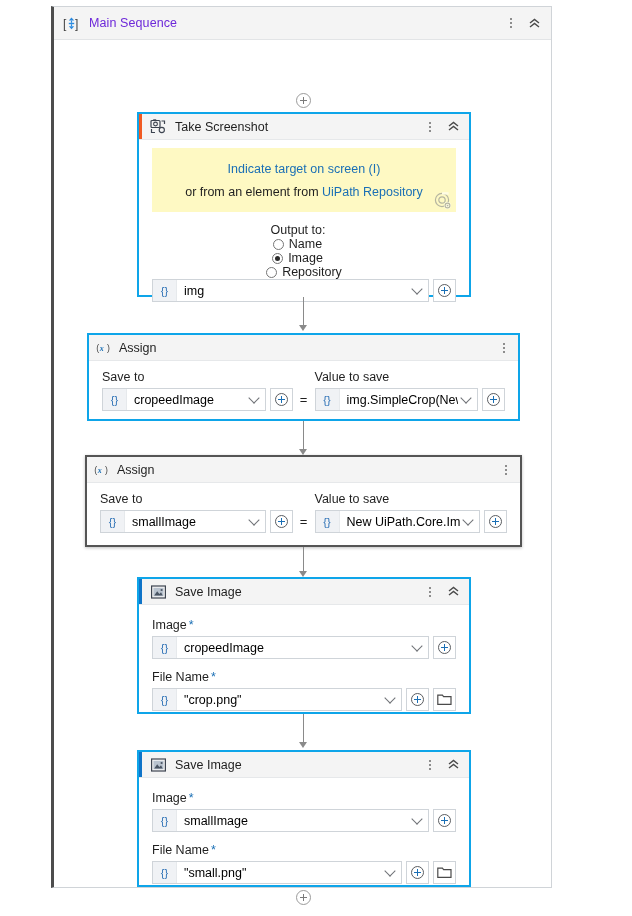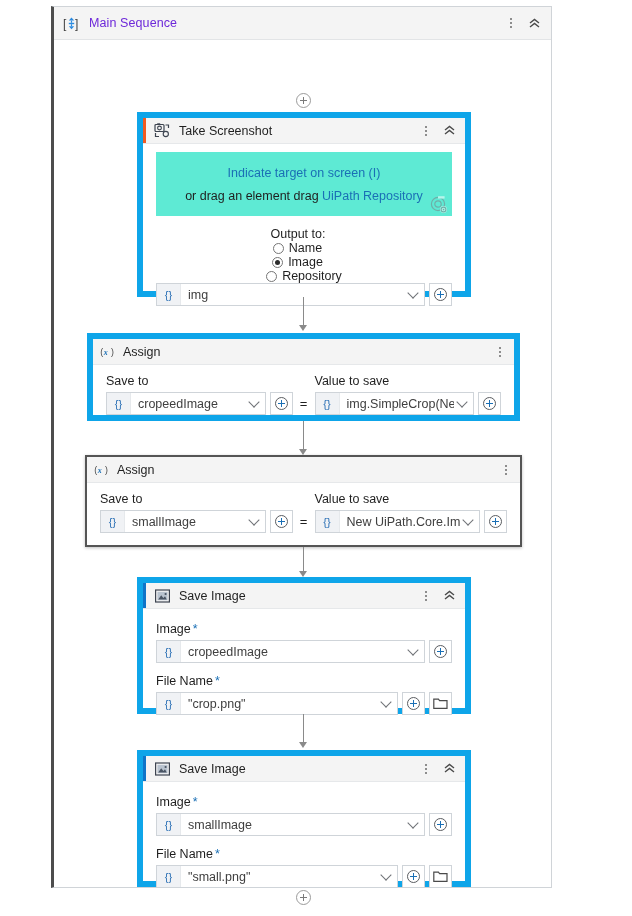--- a/index.html
+++ b/index.html
@@ -104,21 +104,21 @@
     width: 0; height: 0;
     border-left: 4.5px solid transparent;
     border-right: 4.5px solid transparent;
     border-top: 6px solid #8a8a8a;
   }
 
   
   .card {
     position: absolute;
     background: #ffffff;
-    border: 6px solid #0ea5e9;
+    border: 2px solid #0ea5e9;
     box-sizing: border-box;
   }
   .card.selected {
     border: 2px solid #555555;
     box-shadow: 0 1px 3px rgba(0,0,0,0.25);
   }
   .card-header {
     height: 26px;
     background: #f4f4f4;
     border-bottom: 1px solid #e6e8ea;
@@ -145,21 +145,21 @@
     margin-left: 9px;
     font-size: 12.5px;
     color: #1f1f1f;
   }
   .card-body {
     padding: 8px 13px 11px 13px;
   }
 
   
   .indicate-panel {
-    background: #5eead4;
+    background: #fef9c3;
     padding: 14px 10px 13px 10px;
     text-align: center;
     position: relative;
   }
   .indicate-link {
     color: #1a6fb5;
     font-size: 12.5px;
     cursor: pointer;
   }
   .indicate-sub {
@@ -249,21 +249,21 @@
     display: flex;
     align-items: center;
     justify-content: center;
     flex: 0 0 auto;
     border-right: 1px solid #e6e9ec;
   }
   .expr-val {
     flex: 1 1 auto;
     padding-left: 7px;
     font-size: 12.5px;
-    color: #404040;
+    color: #000000;
     white-space: nowrap;
     overflow: hidden;
     text-overflow: clip;
   }
   .expr-expand {
     width: 16px;
     flex: 0 0 auto;
     display: flex;
     align-items: flex-end;
     justify-content: center;
@@ -383,21 +383,21 @@
             <polyline points="2,5 6.5,1.5 11,5" fill="none" stroke="#4a4a4a" stroke-width="1.4"></polyline>
             <polyline points="2,9 6.5,5.5 11,9" fill="none" stroke="#4a4a4a" stroke-width="1.4"></polyline>
           </svg>
         </span>
       </div>
       <div class="card-body">
 
         <div class="indicate-panel">
           <div class="indicate-link">Indicate target on screen (I)</div>
           <div class="indicate-sub">
-            <span>or drag an element drag </span><span class="or-link">UiPath Repository</span>
+            <span>or from an element from </span><span class="or-link">UiPath Repository</span>
           </div>
           <span class="target-icon">
             <svg width="18" height="18" viewBox="0 0 18 18">
               <circle cx="8" cy="8" r="6.6" fill="none" stroke="#7b7f85" stroke-width="1.2"></circle>
               <circle cx="8" cy="8" r="3.2" fill="none" stroke="#7b7f85" stroke-width="1.2"></circle>
               <path d="M8 1.4 L14.6 1.4" stroke="#ffffff" stroke-width="2.4"></path>
               <circle cx="13.5" cy="13.5" r="3.4" fill="#ffffff"></circle>
               <circle cx="13.5" cy="13.5" r="2.4" fill="none" stroke="#7b7f85" stroke-width="1.1"></circle>
               <rect x="12.8" y="12.8" width="1.5" height="1.5" fill="#7b7f85"></rect>
             </svg>

